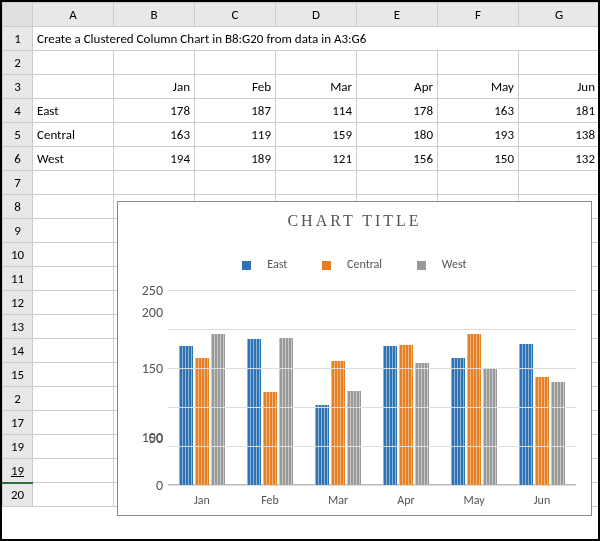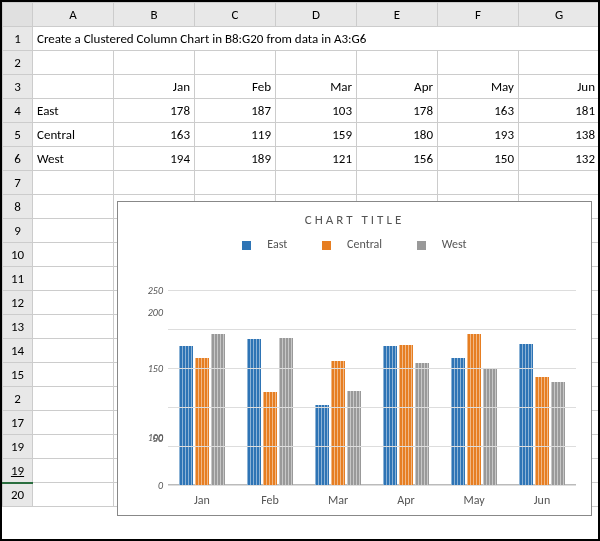--- a/index.html
+++ b/index.html
@@ -47,31 +47,32 @@
     position: absolute;
     left: 115px;
     top: 199px;
     width: 475px;
     height: 315px;
     background: #fff;
     border: 1px solid #888;
   }
   .chart-title {
     text-align: center;
-    font-size: 13px;
+    font-size: 16px;
     letter-spacing: 3px;
     color: #555;
     margin-top: 10px;
     font-weight: 500;
+    font-family: Liberation Serif, serif;
   }
   .legend {
     text-align: center;
     font-size: 12px;
     color: #555;
-    margin-top: 10px;
+    margin-top: 27px;
   }
   .legend span { margin: 0 8px; }
   .swatch {
     display: inline-block;
     width: 9px; height: 9px;
     margin-right: 3px;
     vertical-align: middle;
   }
   .sw-blue { background: #2e74b5; }
   .sw-orange { background: #e67e22; }
@@ -80,23 +81,22 @@
     position: absolute;
     left: 50px; right: 15px; bottom: 30px;
     height: 195px;
   }
   .gridline {
     position: absolute; left: 0; right: 0;
     border-top: 1px solid #ddd;
   }
   .ylabel {
     position: absolute; left: -35px; width: 30px;
-    font-size: 10px; color: #555; text-align: right;
+    font-size: 14px; color: #555; text-align: right;
     transform: translateY(-50%);
-    font-style: italic;
   }
   .baseline { position:absolute; left:0; right:0; bottom:0; border-top:1px solid #bbb; }
   .groups {
     position: absolute; left: 0; right: 0; bottom: 0; top: 0;
     display: flex;
   }
   .group {
     flex: 1;
     position: relative;
     display: flex;
@@ -163,21 +163,21 @@
     <td>Mar</td>
     <td>Apr</td>
     <td>May</td>
     <td>Jun</td>
   </tr>
   <tr>
     <th class="rowhdr">4</th>
     <td class="textcell">East</td>
     <td>178</td>
     <td>187</td>
-    <td>103</td>
+    <td>114</td>
     <td>178</td>
     <td>163</td>
     <td>181</td>
   </tr>
   <tr>
     <th class="rowhdr">5</th>
     <td class="textcell">Central</td>
     <td>163</td>
     <td>119</td>
     <td>159</td>

